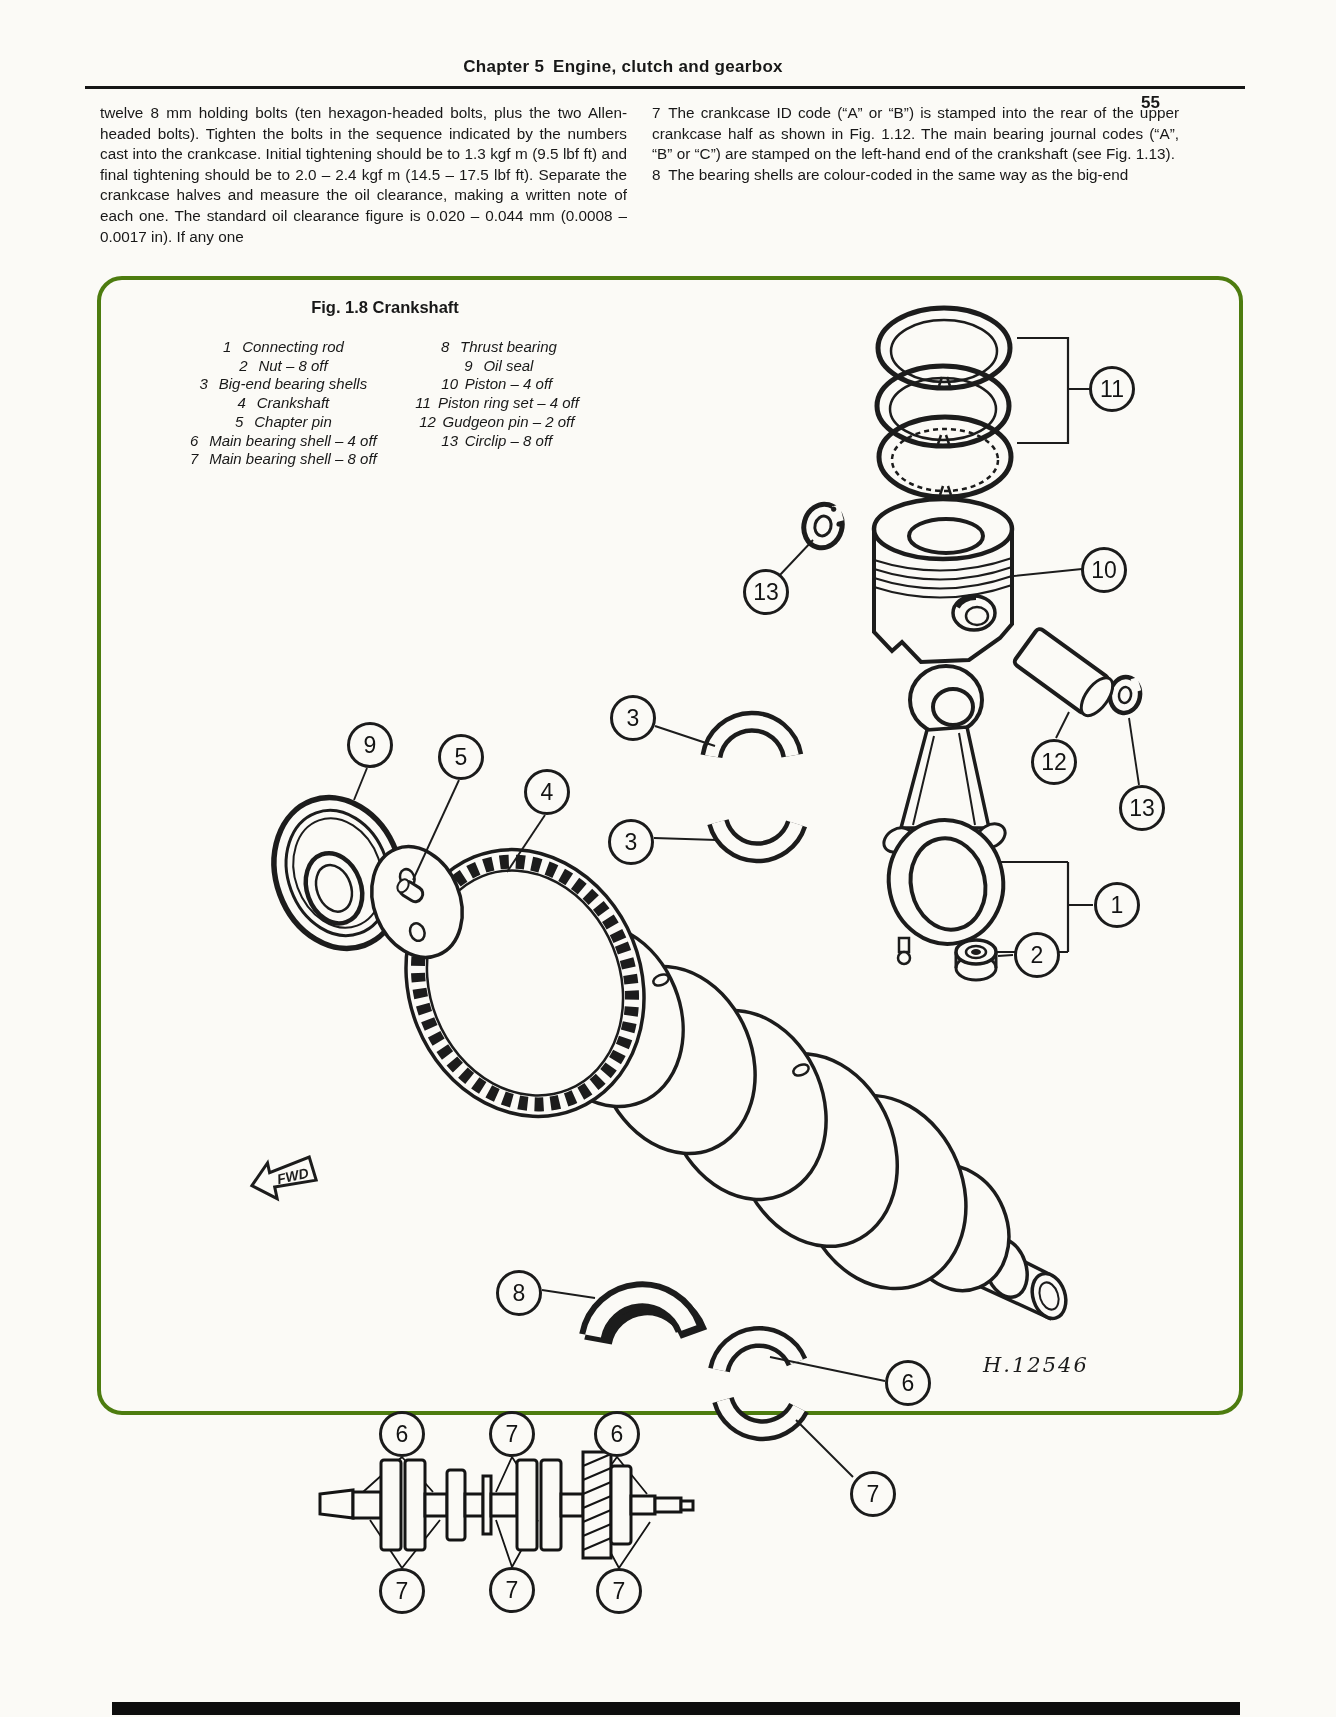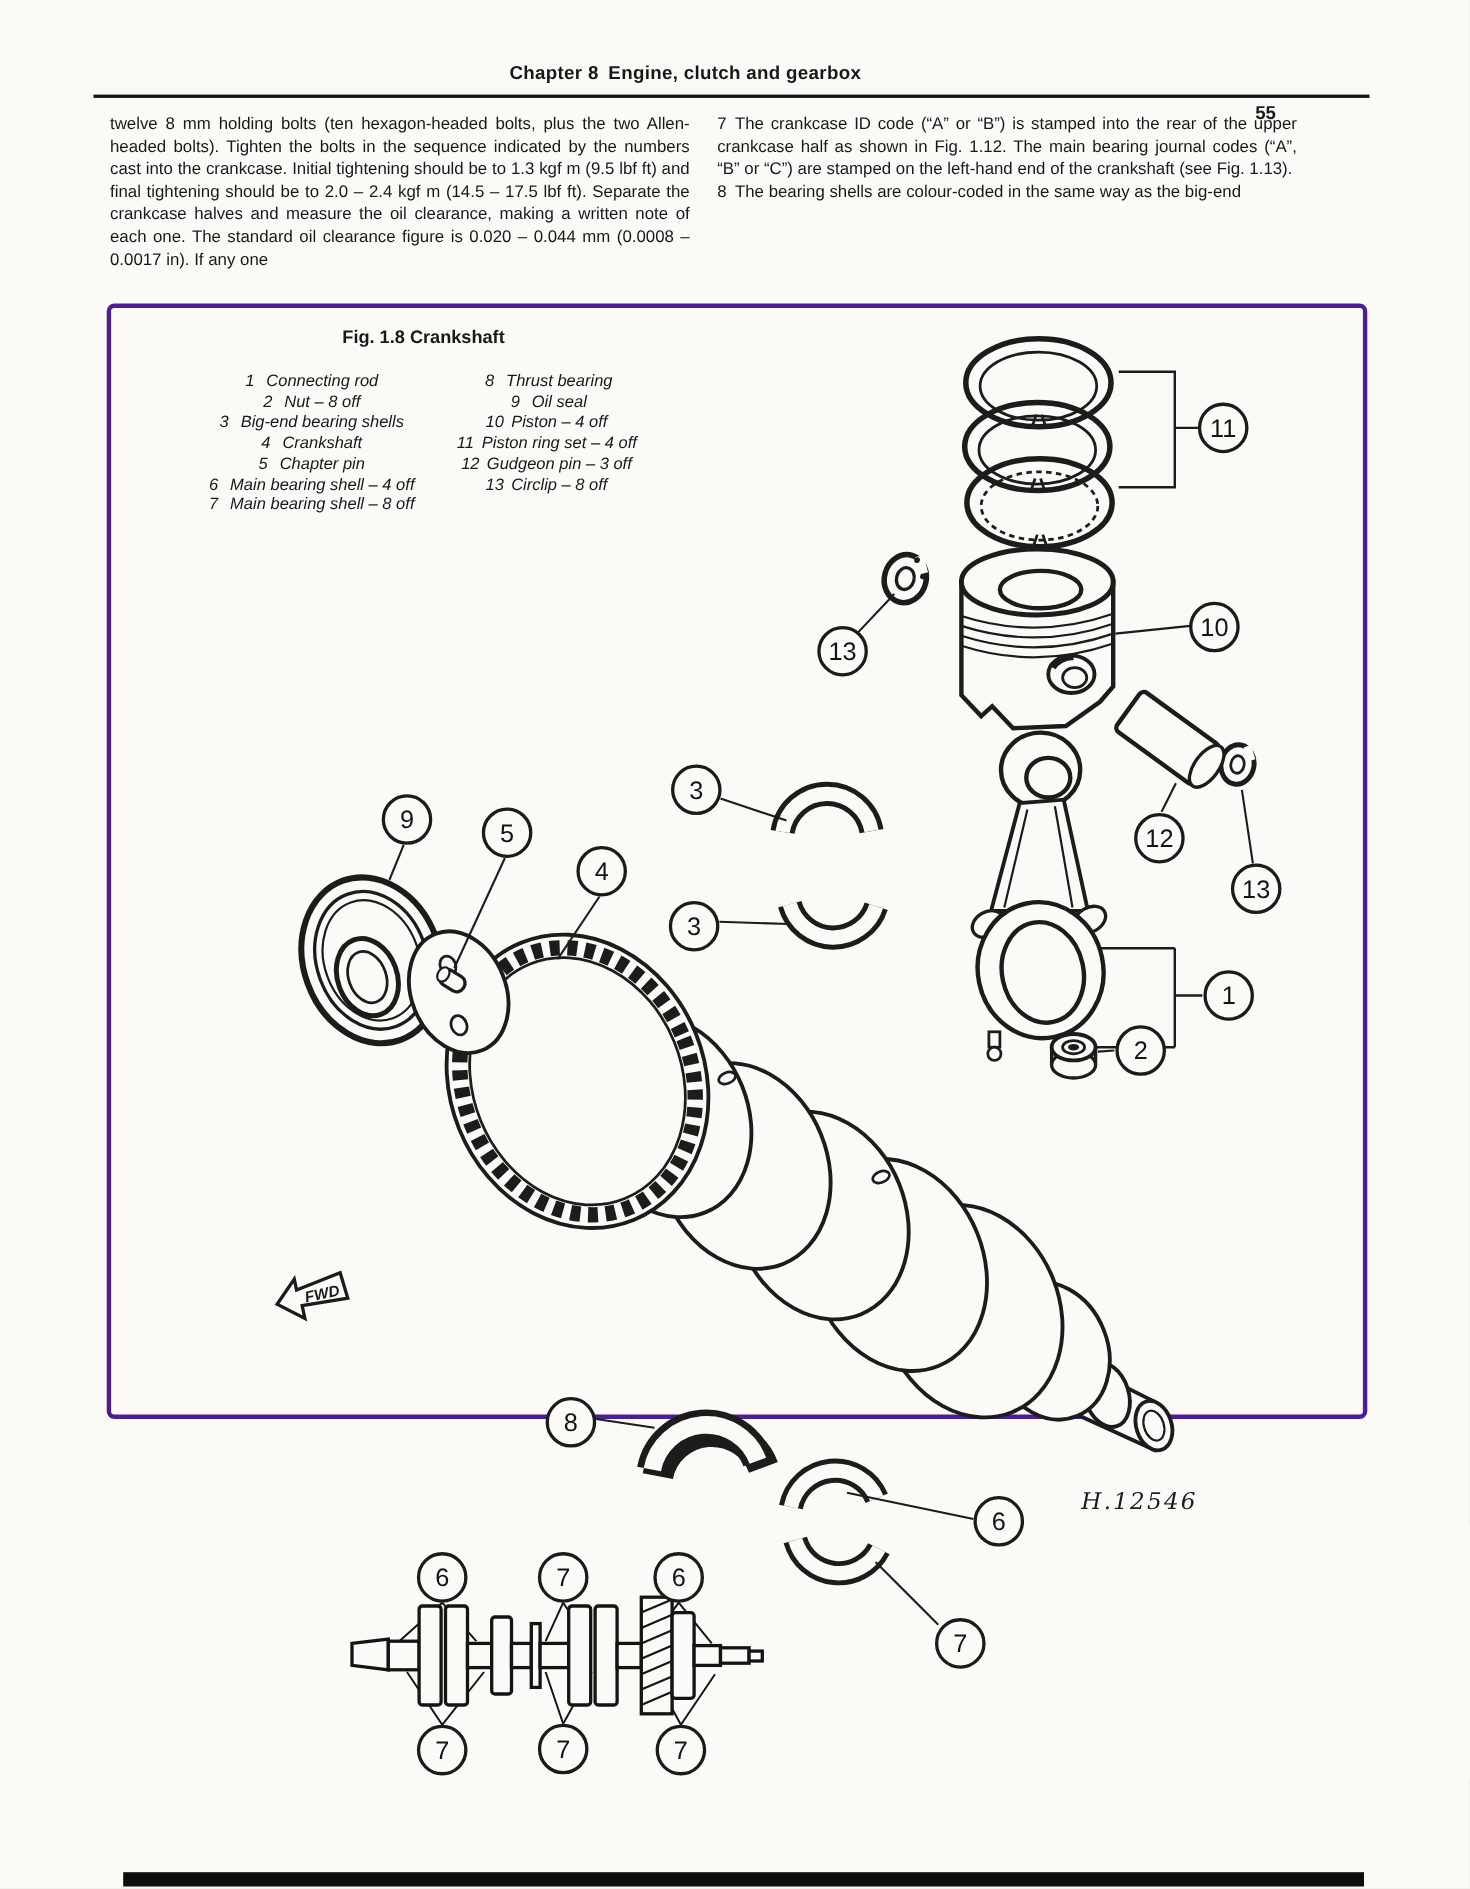--- a/index.html
+++ b/index.html
@@ -19,22 +19,22 @@
   }
   .head-rule { position:absolute; top:86px; left:85px; width:1160px; height:3px; background:#161616; }
   .col { position:absolute; top:103px; width:527px;margin-left:15px; }
   .col-left  { left:85px; }
   .col-right { left:637px; }
   .col p {
     margin:0; font-size:15.3px; line-height:20.6px;
     text-align:justify; text-align-last:left;
   }
   .figure-box {
-    position:absolute; top:276px; left:97px; width:1146px; height:1014px;
-    border:4px solid #4c1d95; border-radius:7px; box-sizing:border-box;
+    position:absolute; top:276px; left:97px; width:1146px; height:1139px;
+    border:4px solid #4d7c0f; border-radius:25px; box-sizing:border-box;
   }
   .fig-title {
     position:absolute; top:18px; left:94px; width:380px;
     text-align:center; font-weight:bold; font-size:16.5px;
   }
   .legend {
     position:absolute; top:58px; left:47px; display:flex;
     font-style:italic; font-size:15px; line-height:18.7px;
   }
   .legend-col:first-child { width:260px; }
@@ -47,21 +47,21 @@
     display:flex; align-items:center; justify-content:center;
     font-size:23px; color:#141414; z-index:3;
   }
   .bottom-bar { position:absolute; top:1702px; left:112px; width:1128px; height:13px; background:#0d0d0d; }
 </style>
 </head>
 <body>
 
 <div class="page">
 
-  <div class="chapter-title">Chapter 8 Engine, clutch and gearbox</div>
+  <div class="chapter-title">Chapter 5 Engine, clutch and gearbox</div>
   <div class="page-number">55</div>
   <div class="head-rule"></div>
 
   <div class="col col-left">
     <p>twelve 8 mm holding bolts (ten hexagon-headed bolts, plus the two Allen-headed bolts). Tighten the bolts in the sequence indicated by the numbers cast into the crankcase. Initial tightening should be to 1.3 kgf m (9.5 lbf ft) and final tightening should be to 2.0 – 2.4 kgf m (14.5 – 17.5 lbf ft). Separate the crankcase halves and measure the oil clearance, making a written note of each one. The standard oil clearance figure is 0.020 – 0.044 mm (0.0008 – 0.0017 in). If any one</p>
   </div>
   <div class="col col-right">
     <p>7 The crankcase ID code (“A” or “B”) is stamped into the rear of the upper crankcase half as shown in Fig. 1.12. The main bearing journal codes (“A”, “B” or “C”) are stamped on the left-hand end of the crankshaft (see Fig. 1.13).</p>
     <p>8 The bearing shells are colour-coded in the same way as the big-end</p>
   </div>
@@ -77,21 +77,21 @@
         <div class="legend-item"><span class="lnum">4</span><span>Crankshaft</span></div>
         <div class="legend-item"><span class="lnum">5</span><span>Chapter pin</span></div>
         <div class="legend-item"><span class="lnum">6</span><span>Main bearing shell – 4 off</span></div>
         <div class="legend-item"><span class="lnum">7</span><span>Main bearing shell – 8 off</span></div>
       </div>
       <div class="legend-col">
         <div class="legend-item"><span class="lnum">8</span><span>Thrust bearing</span></div>
         <div class="legend-item"><span class="lnum">9</span><span>Oil seal</span></div>
         <div class="legend-item"><span class="lnum">10</span><span>Piston – 4 off</span></div>
         <div class="legend-item"><span class="lnum">11</span><span>Piston ring set – 4 off</span></div>
-        <div class="legend-item"><span class="lnum">12</span><span>Gudgeon pin – 3 off</span></div>
+        <div class="legend-item"><span class="lnum">12</span><span>Gudgeon pin – 2 off</span></div>
         <div class="legend-item"><span class="lnum">13</span><span>Circlip – 8 off</span></div>
       </div>
     </div>
 
     <svg class="art" width="1138" height="1361" viewBox="0 0 1138 1361">
 
       <g stroke="#1c1c1c" fill="none">
         <ellipse cx="843" cy="68" rx="66" ry="40" stroke-width="5"></ellipse>
         <ellipse cx="843" cy="71" rx="53" ry="31" stroke-width="2.5"></ellipse>
         <path d="M 838 106 L 841 97 M 849 106 L 846 97" stroke-width="2.5"></path>

